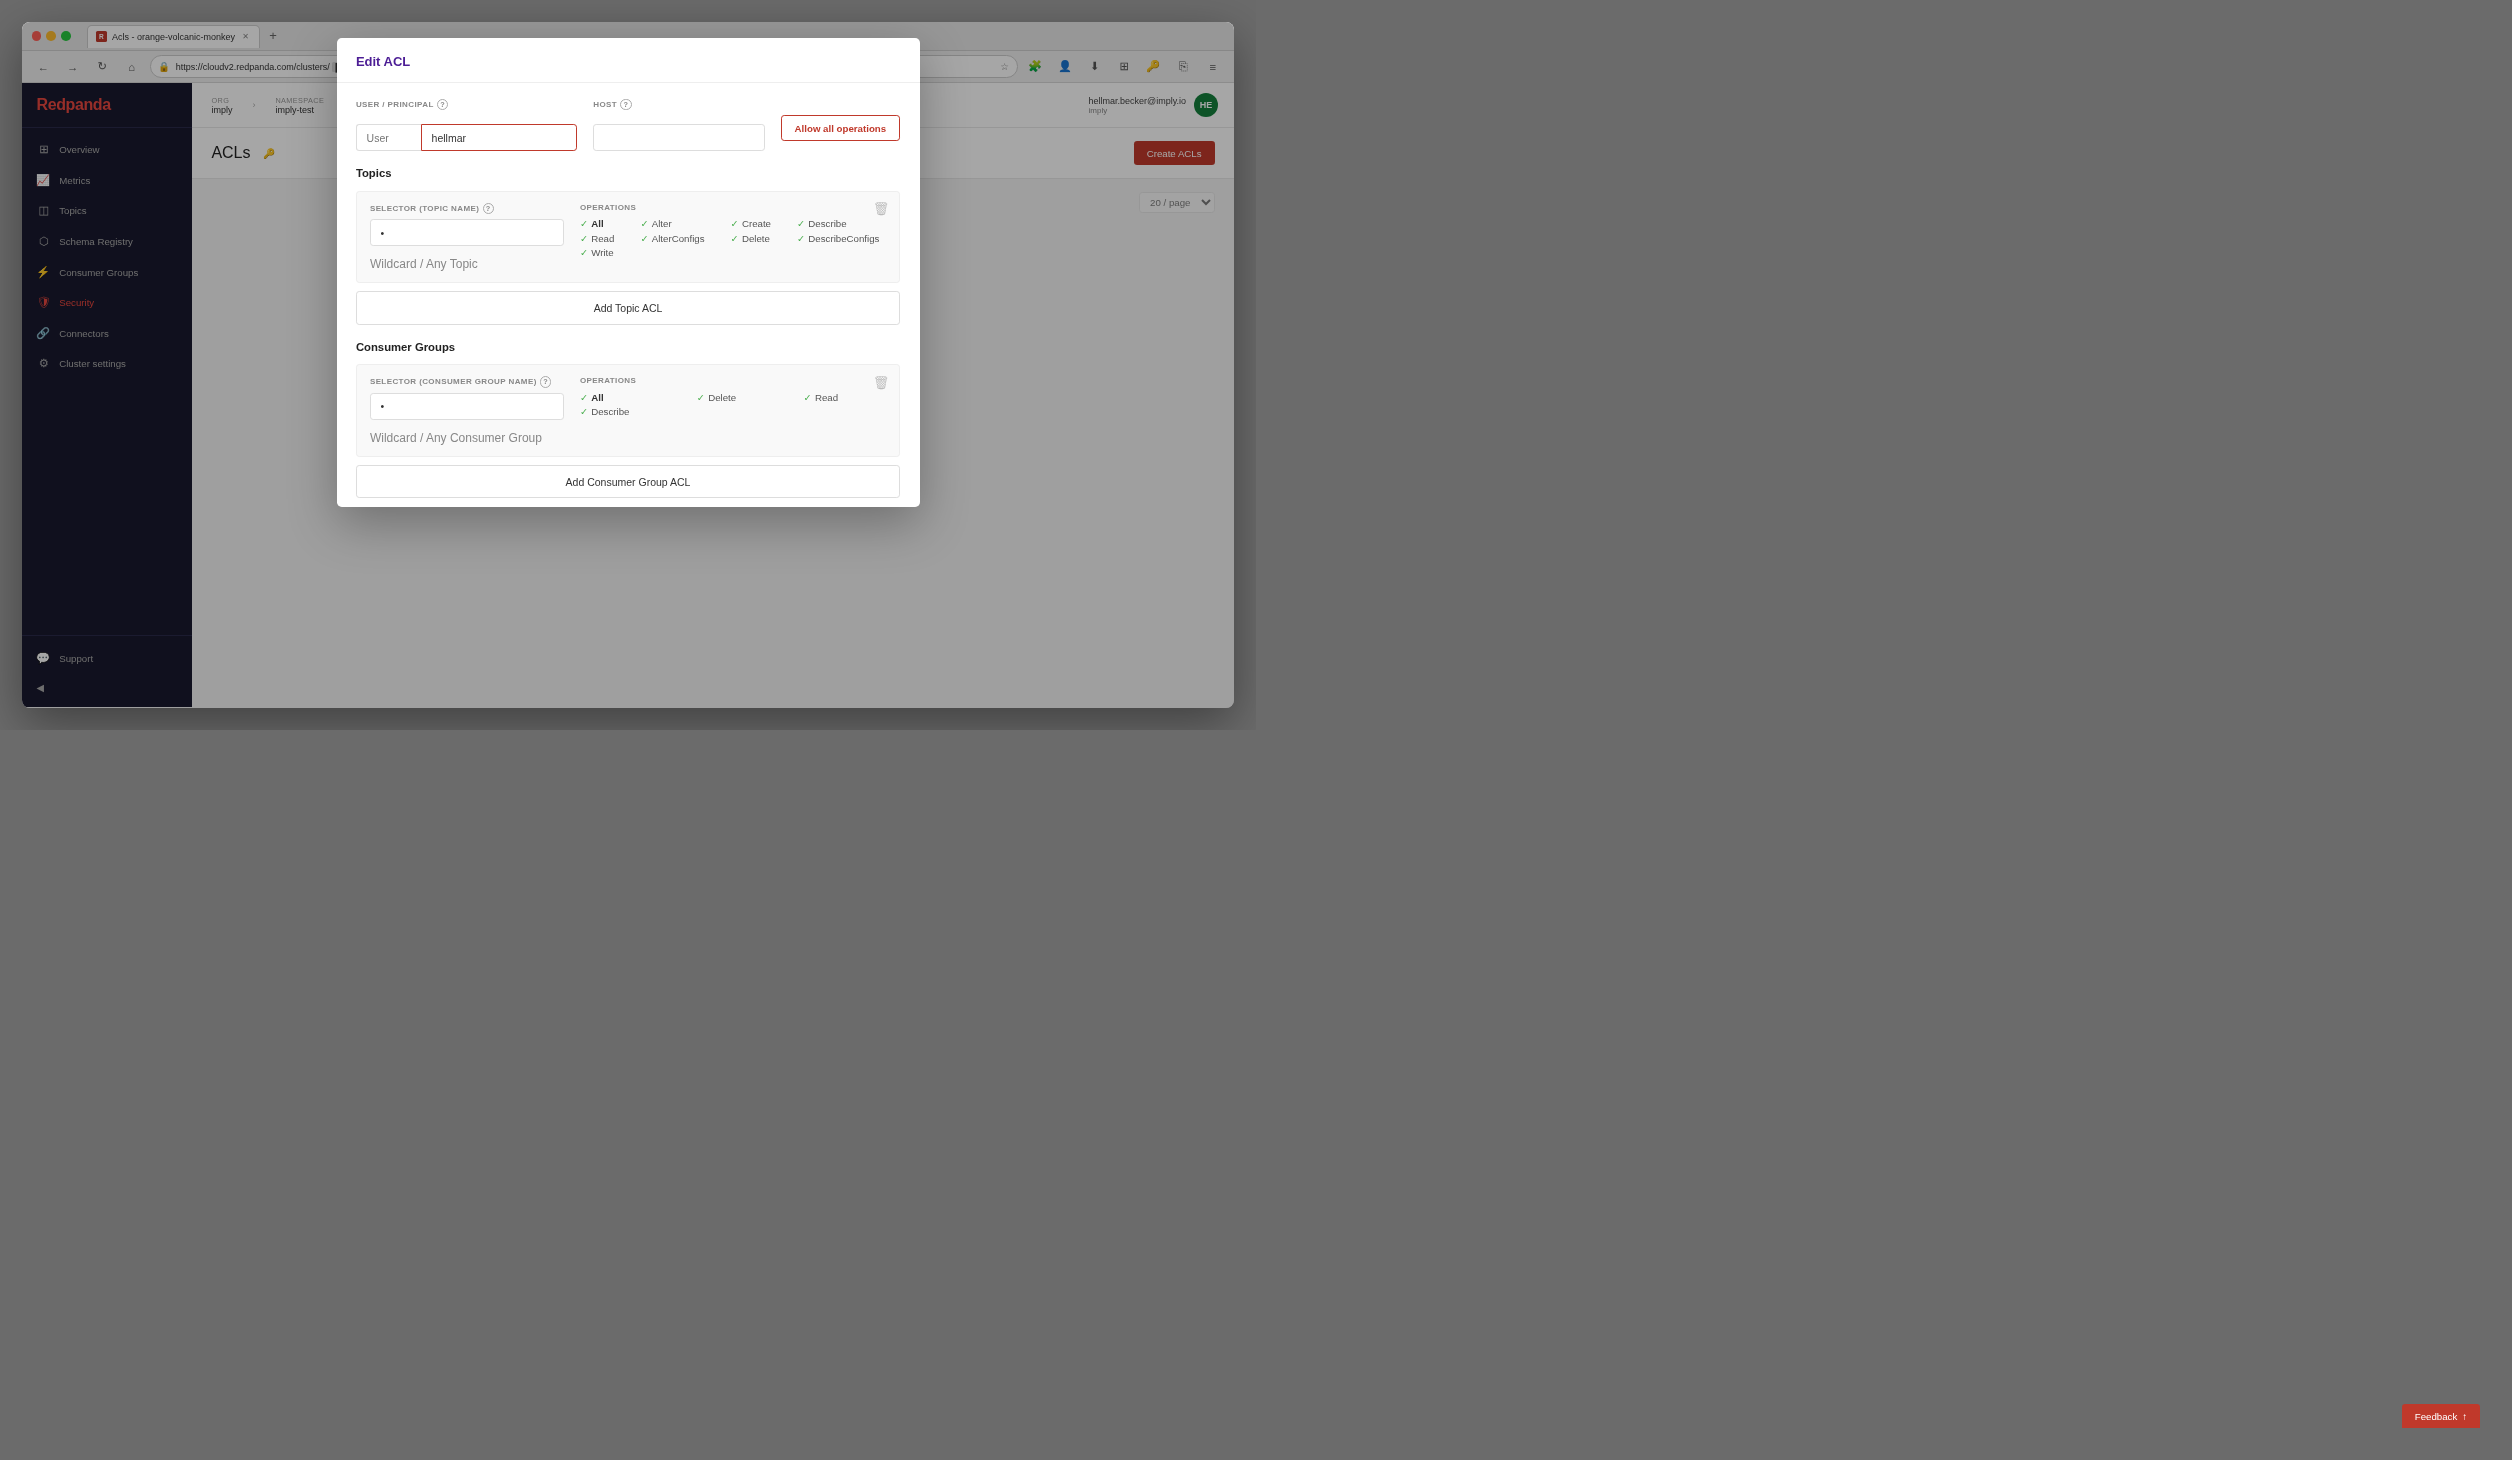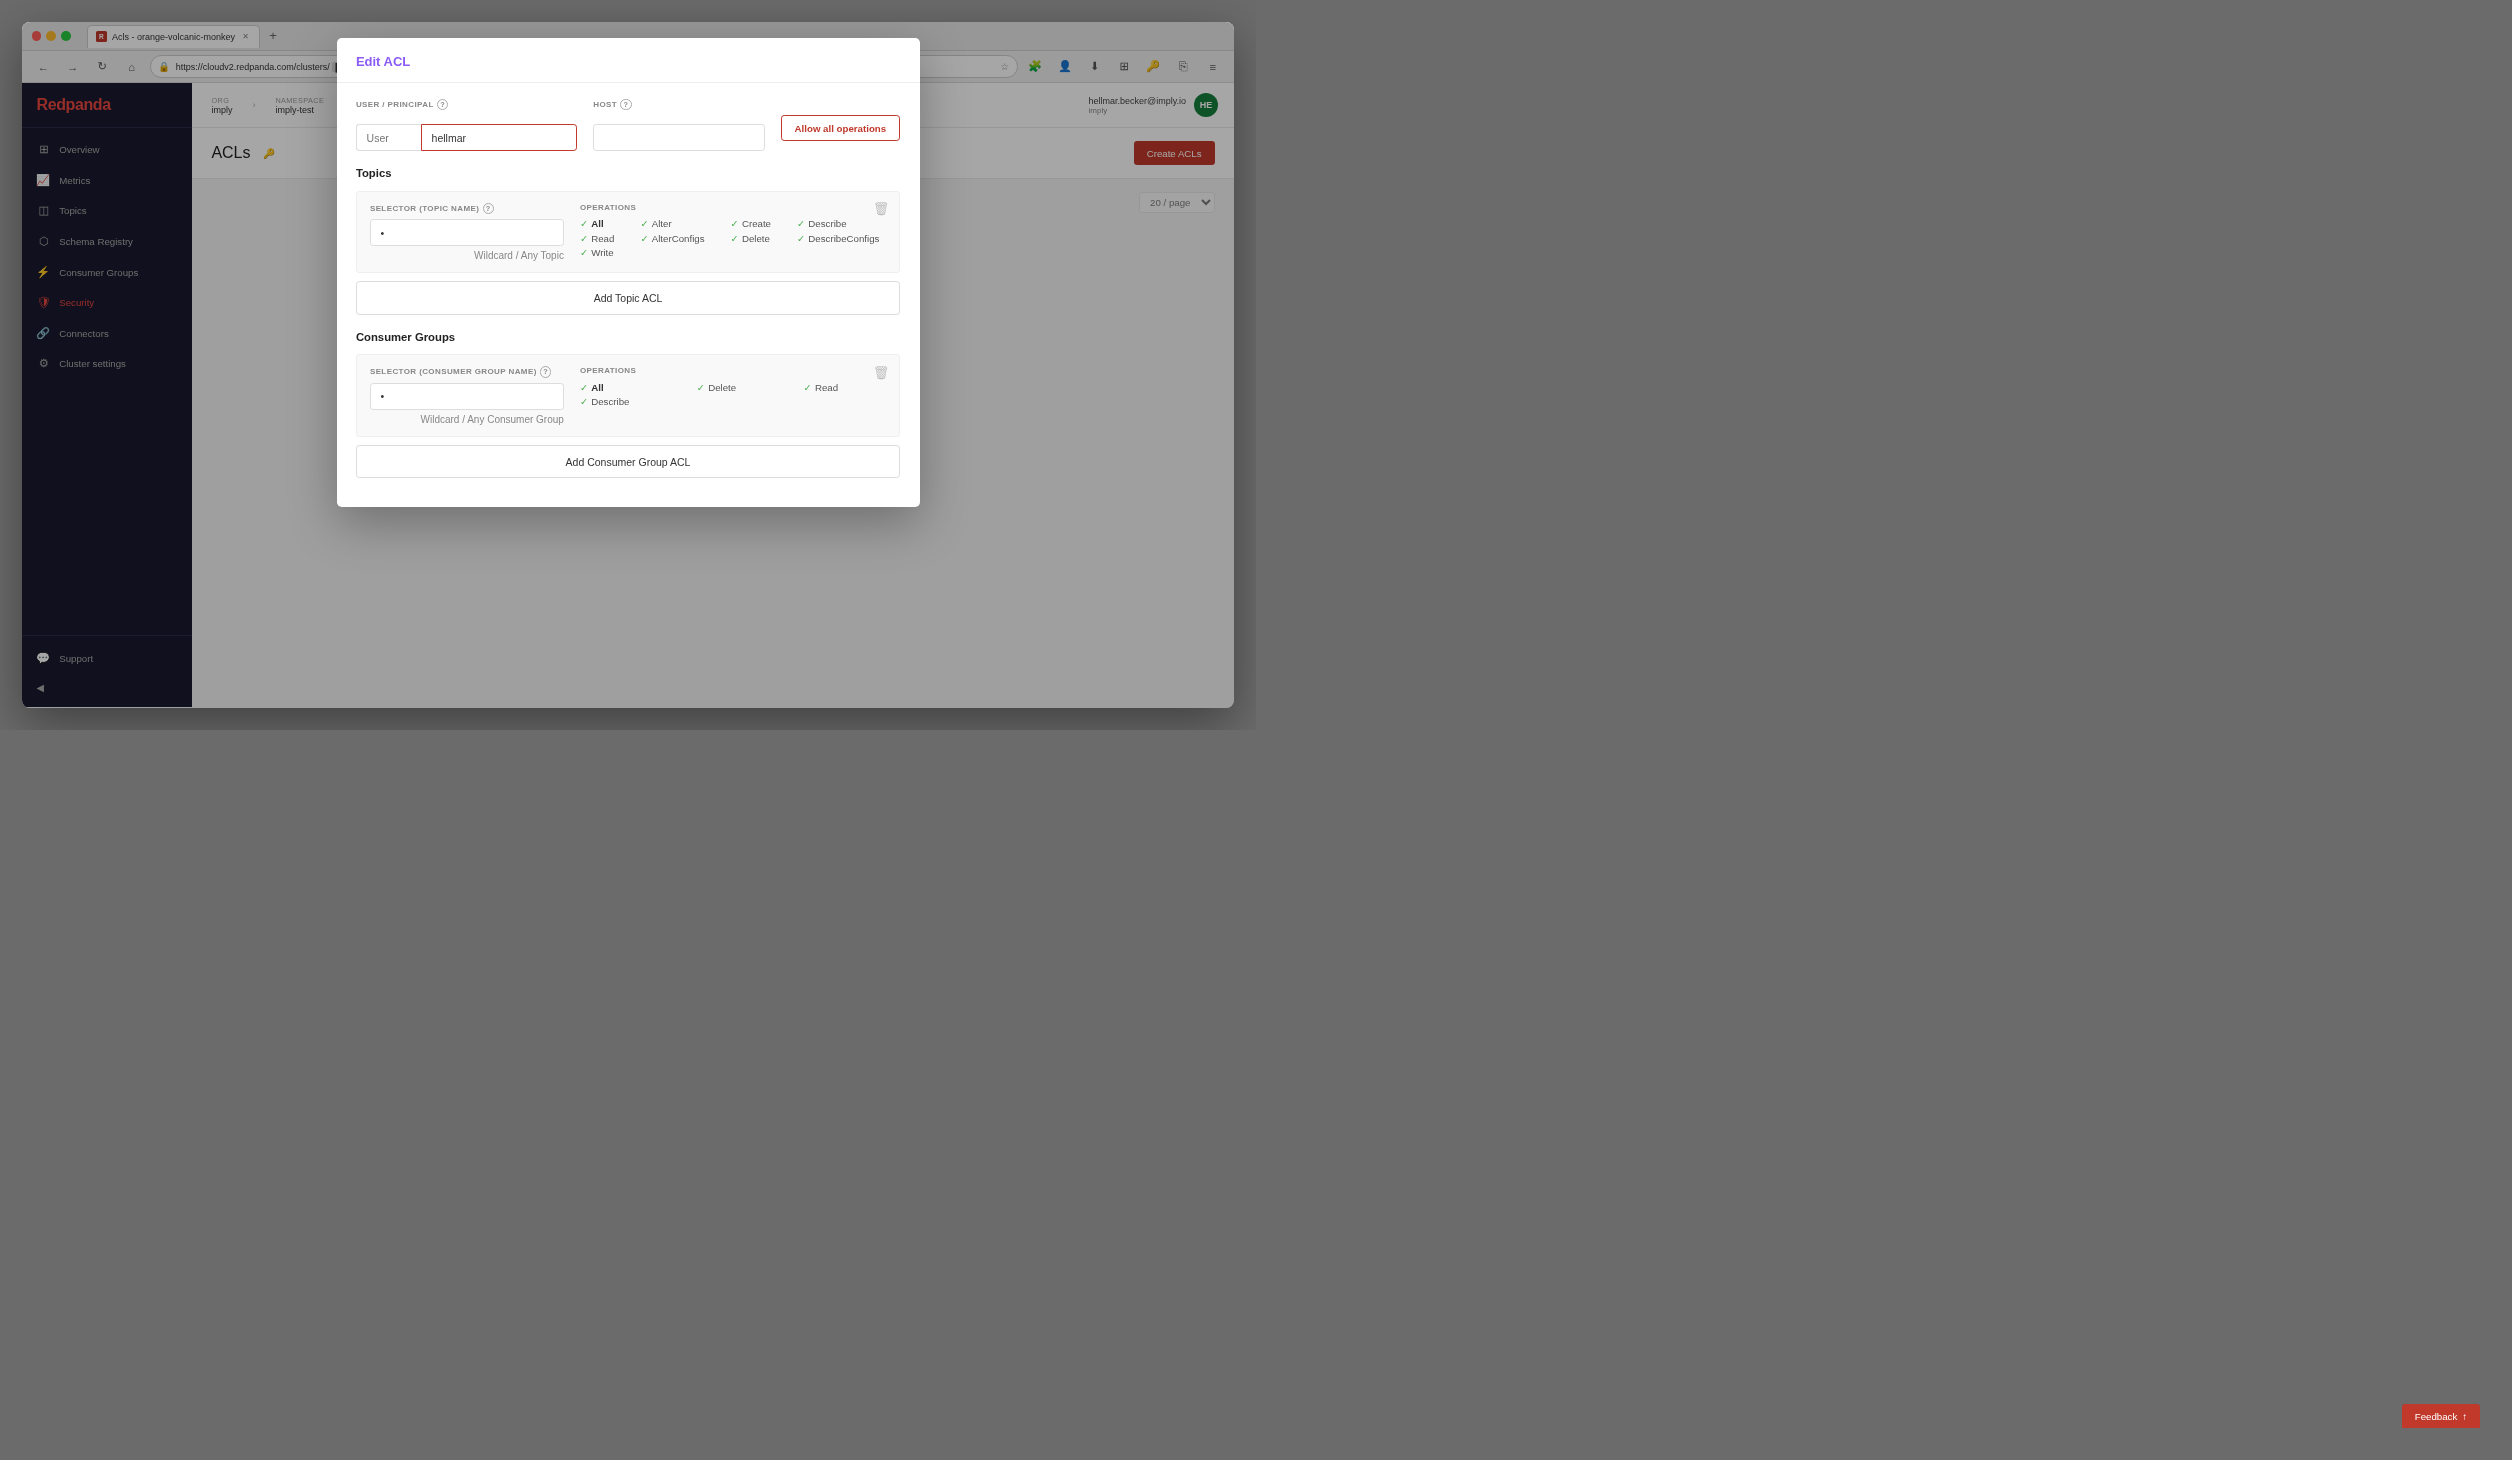--- a/index.html
+++ b/index.html
@@ -305,21 +305,21 @@
       max-height: 469px;
       overflow-y: auto;
       box-shadow: 0 16px 49px rgba(0,0,0,0.3);
     }
 
     .modal-header {
       padding: 16px 19.4px 13px;
       border-bottom: 0.8px solid #eee;
       font-size: 13px;
       font-weight: 600;
-      color: #8b5cf6;
+      color: #4c1d95;
     }
 
     .modal-body {
       padding: 16px 19.4px;
     }
 
     .form-row {
       display: flex;
       gap: 16px;
       margin-bottom: 16px;
@@ -442,24 +442,23 @@
       color: #4caf50;
       font-size: 9.7px;
     }
 
     .op-all {
       font-weight: 600;
       color: #333;
     }
 
     .wildcard-hint {
-      font-size: 10px;
+      font-size: 12px;
       color: #888;
-      margin-top: 4px;
-      text-align: right;
+      margin-top: 11px;
     }
 
     .delete-btn {
       position: absolute;
       top: 9.7px;
       right: 9.7px;
       background: transparent;
       border: none;
       cursor: pointer;
       color: #bbb;

